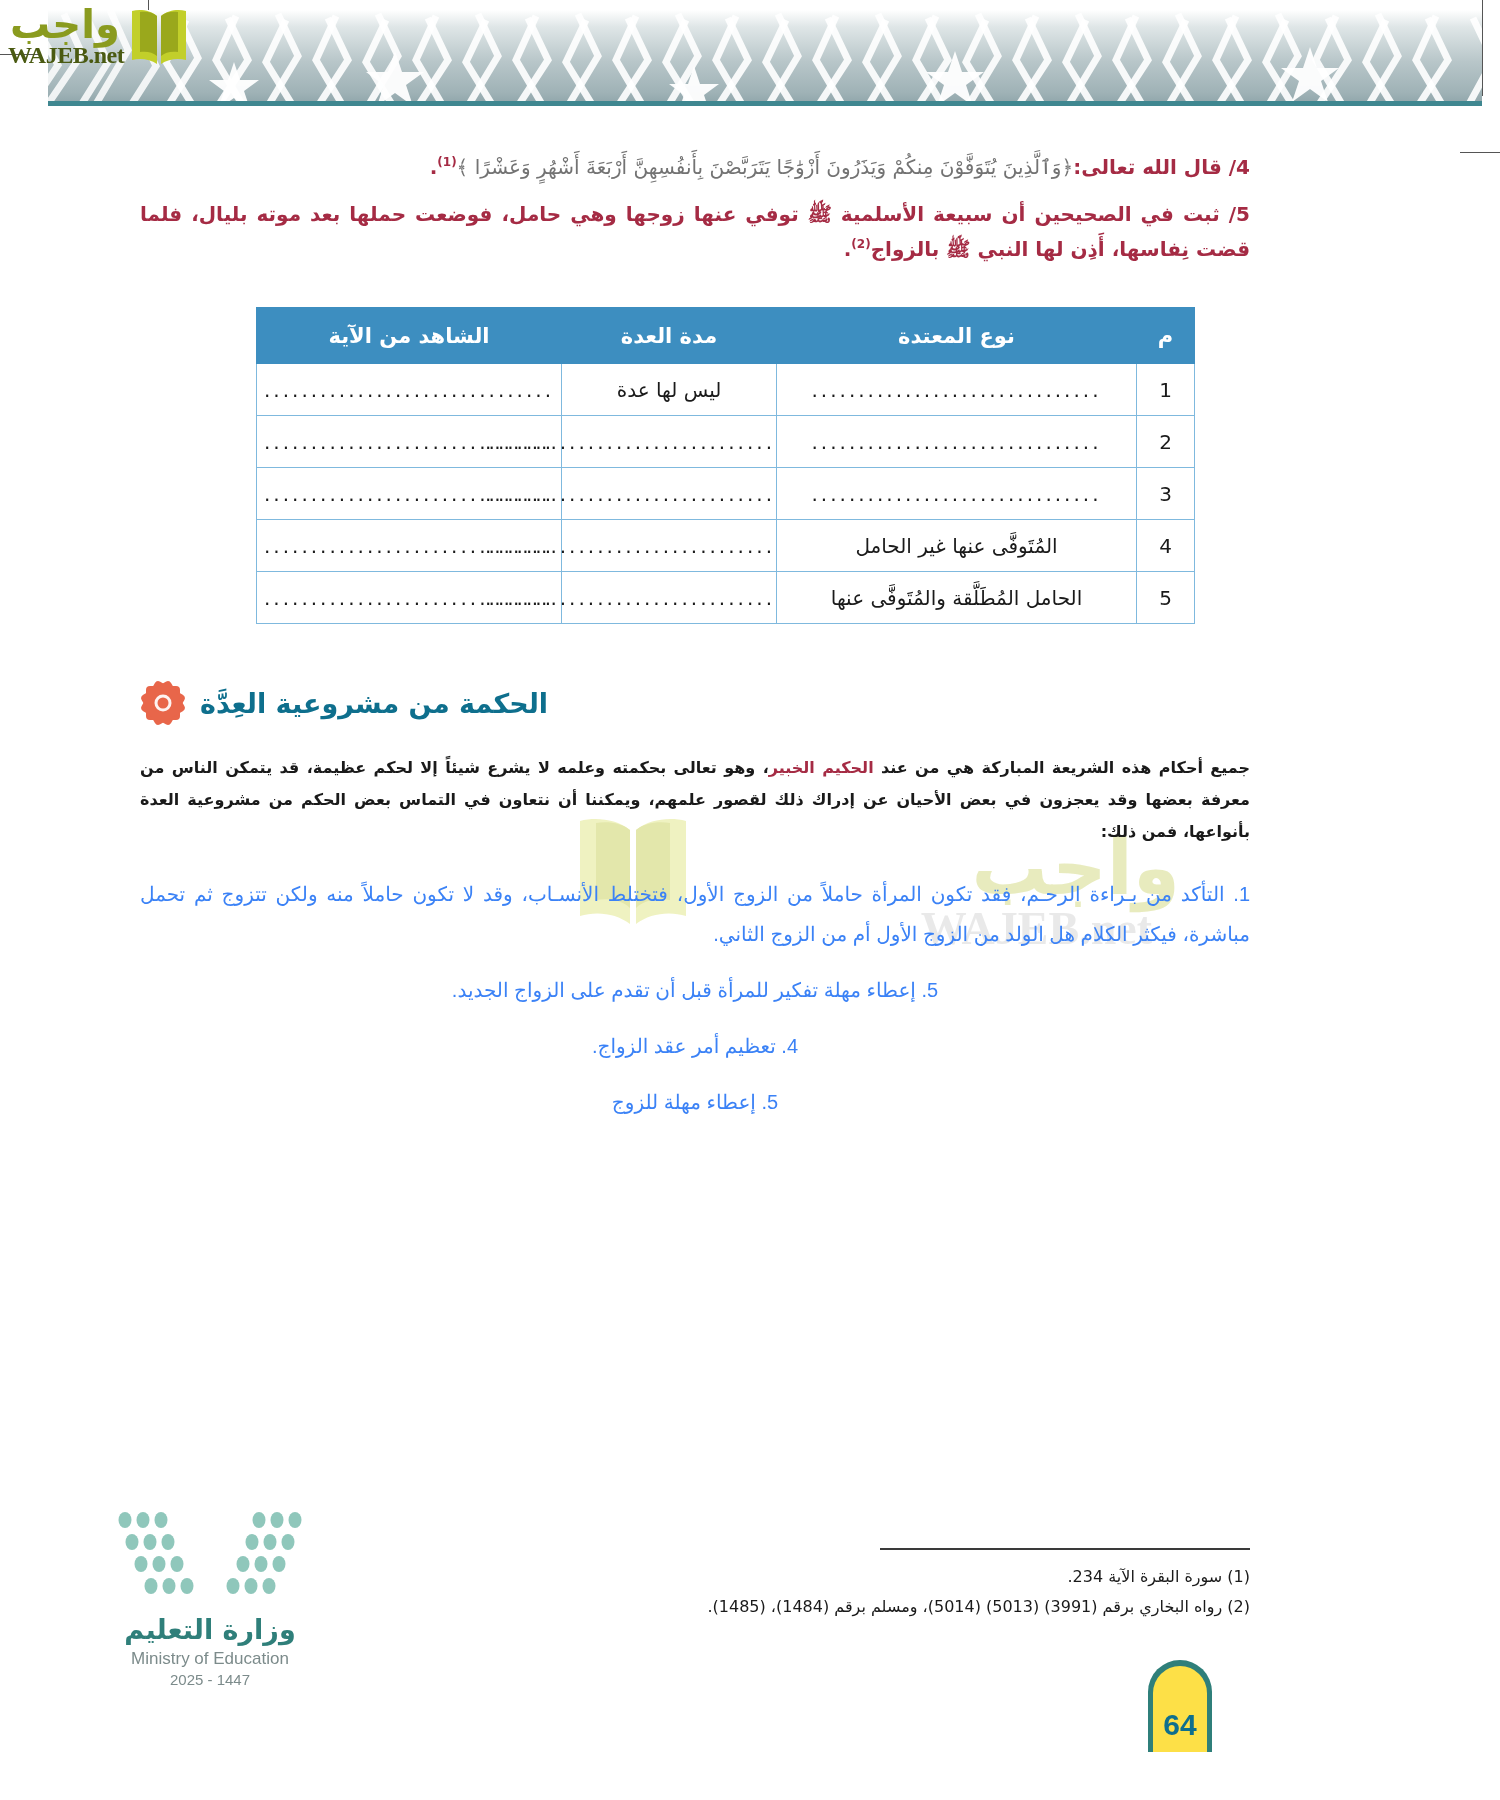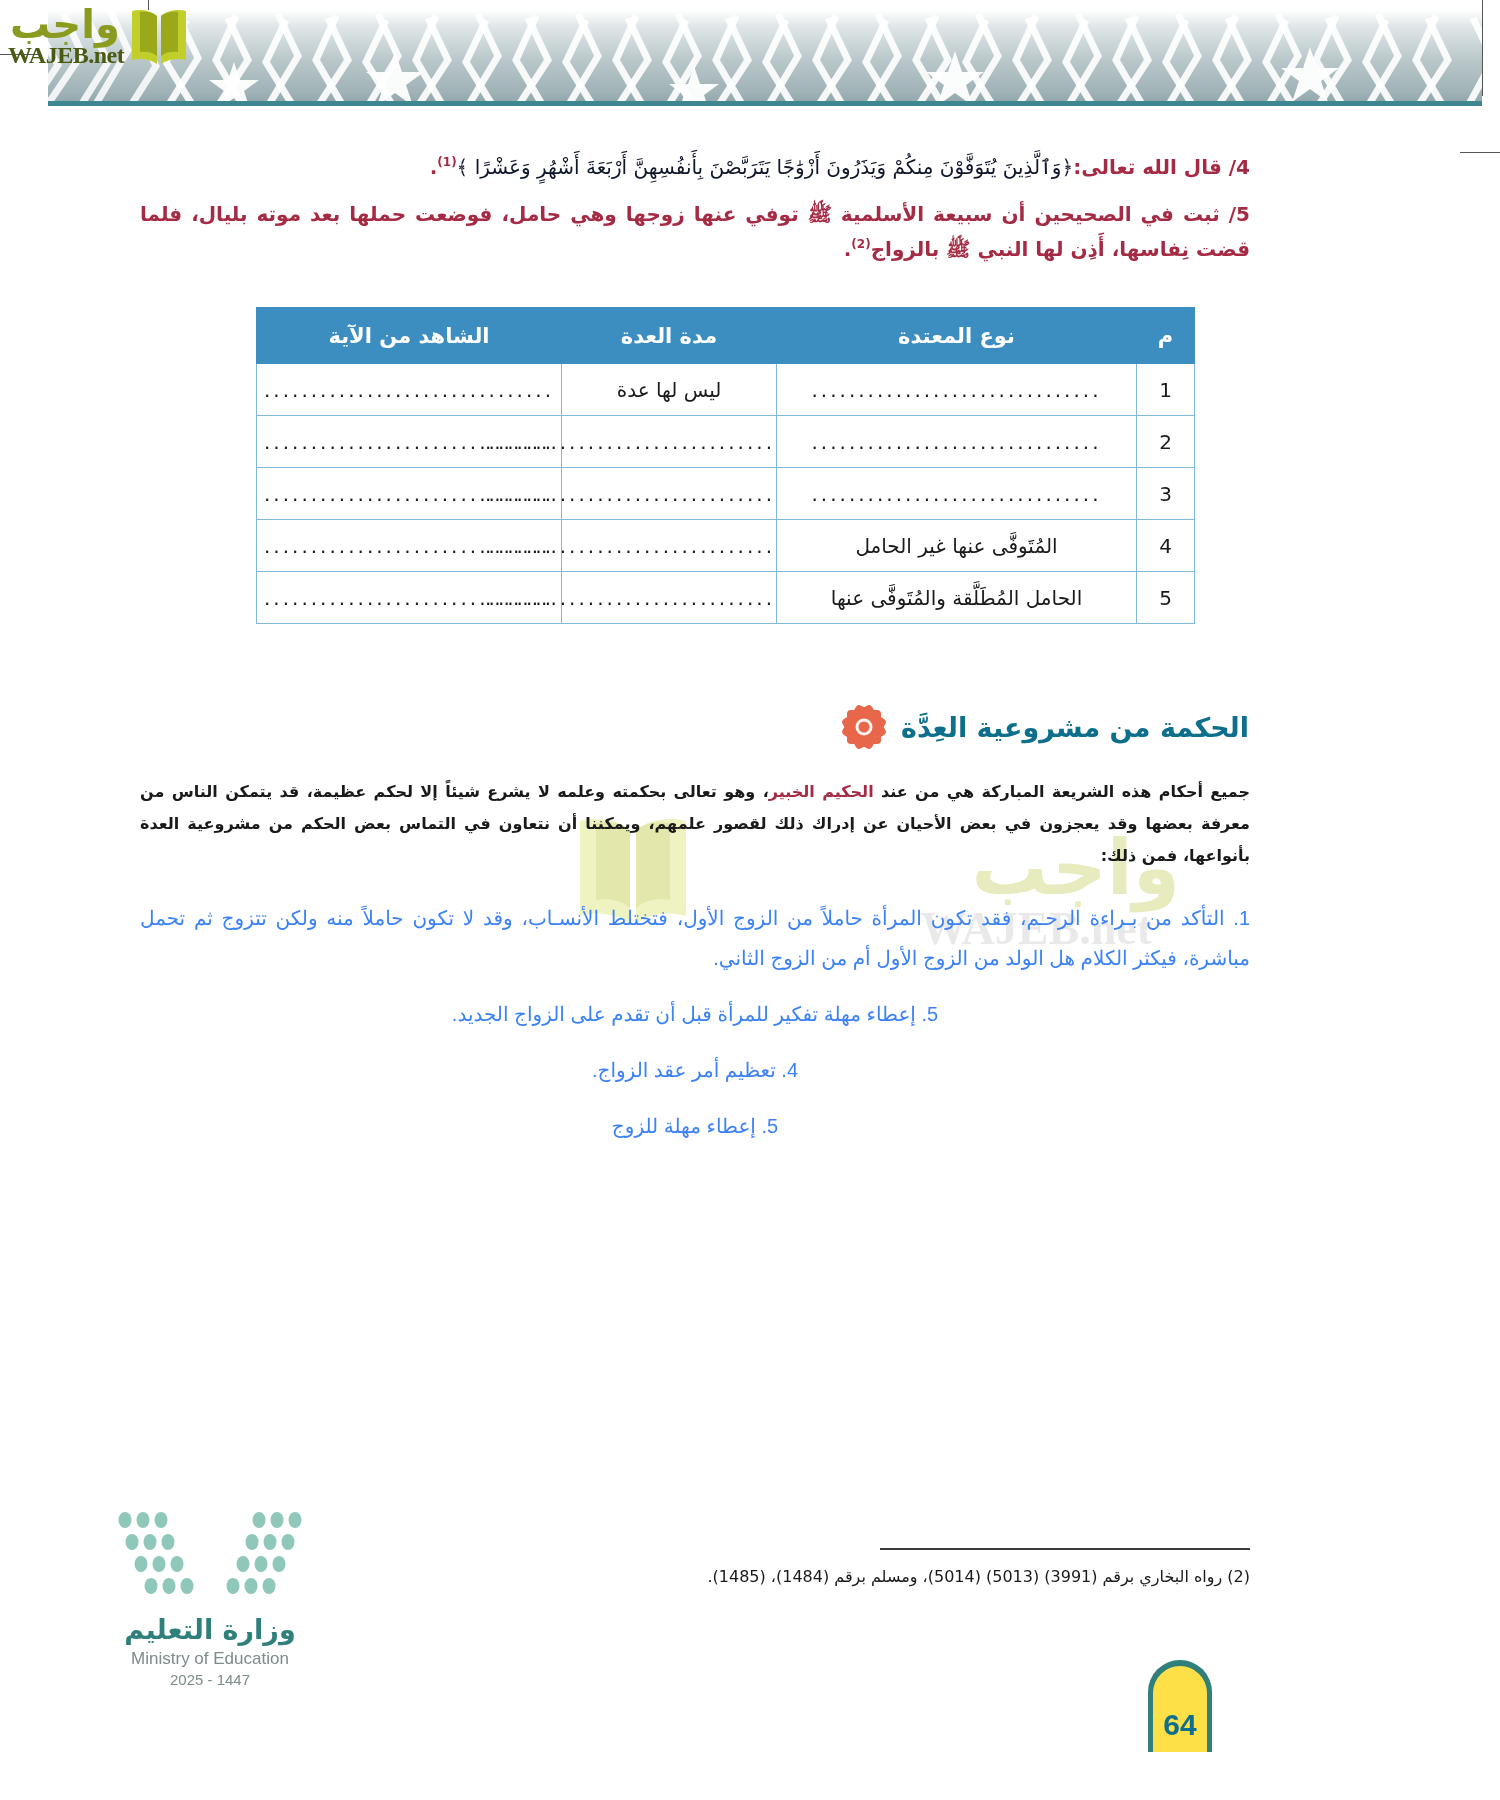--- a/index.html
+++ b/index.html
@@ -46,21 +46,21 @@
 
   
   .content { position:absolute; left:140px; top:150px; width:1110px; }
 
   .line-red {
     color:#a52b44; font-weight:bold; font-size:20px;
     line-height:1.75; text-align:justify; direction:rtl;
     font-family:"DejaVu Sans", "Liberation Sans", sans-serif;
   }
   .ayah {
-    color:#0f172a; font-weight:normal;
+    color:#737373; font-weight:normal;
     font-family:"DejaVu Sans", sans-serif; font-size:20px;
   }
   .sup { font-size:12px; vertical-align:super; color:#a52b44; }
   .item-row { margin-bottom:12px; }
   .item-5 { margin-top:10px; }
 
   
   .tbl-wrap { margin-top:40px; width:938px; margin-right:55px; }
   table.data {
     width:100%; border-collapse:collapse; direction:rtl; table-layout:fixed;
@@ -76,22 +76,22 @@
     font-family:"DejaVu Sans", sans-serif;
   }
   col.c-num { width:58px; }
   col.c-type { width:360px; }
   col.c-dur { width:215px; }
   col.c-evid { width:305px; }
   .dots { color:#9fb6c6; letter-spacing:3px; font-size:17px; }
 
   
   .sec-head {
-    display:flex; align-items:center; justify-content:flex-start;
-    margin-top:80px; margin-right:1px;
+    display:flex; align-items:center; justify-content:flex-end;
+    margin-top:56px; margin-right:1px;
     direction:rtl; position:relative; z-index:3;
   }
   .sec-title {
     color:#0e6f8d; font-size:27px; font-weight:bold;
     font-family:"DejaVu Sans", sans-serif; margin-left:14px;
   }
   .sec-badge { width:46px; height:46px; position:relative; flex:none; }
 
   
   .watermark {
@@ -325,20 +325,21 @@
   <ol class="hikam">
     <li class="i1">1. التأكد من بـراءة الرحـم، فقد تكون المرأة حاملاً من الزوج الأول، فتختلط الأنسـاب، وقد لا تكون حاملاً منه ولكن تتزوج ثم تحمل مباشرة، فيكثر الكلام هل الولد من الزوج الأول أم من الزوج الثاني.</li>
     <li class="short">5. إعطاء مهلة تفكير للمرأة قبل أن تقدم على الزواج الجديد.</li>
     <li class="short">4. تعظيم أمر عقد الزواج.</li>
     <li class="short">5. إعطاء مهلة للزوج</li>
   </ol>
 </div>
 
 <div class="fn-rule"></div>
 <div class="fn">
+  <div>(1) سورة البقرة الآية 234.</div>
   <div>(2) رواه البخاري برقم (3991) (5013) (5014)، ومسلم برقم (1484)، (1485).</div>
 </div>
 
 <div class="moe">
   <svg class="moe-dots" viewBox="0 0 190 90">
     <g fill="#8fc7bb">
       <ellipse cx="10" cy="10" rx="6.5" ry="8"></ellipse>
         <ellipse cx="28" cy="10" rx="6.5" ry="8"></ellipse>
         <ellipse cx="46" cy="10" rx="6.5" ry="8"></ellipse>
       <ellipse cx="144" cy="10" rx="6.5" ry="8"></ellipse>

